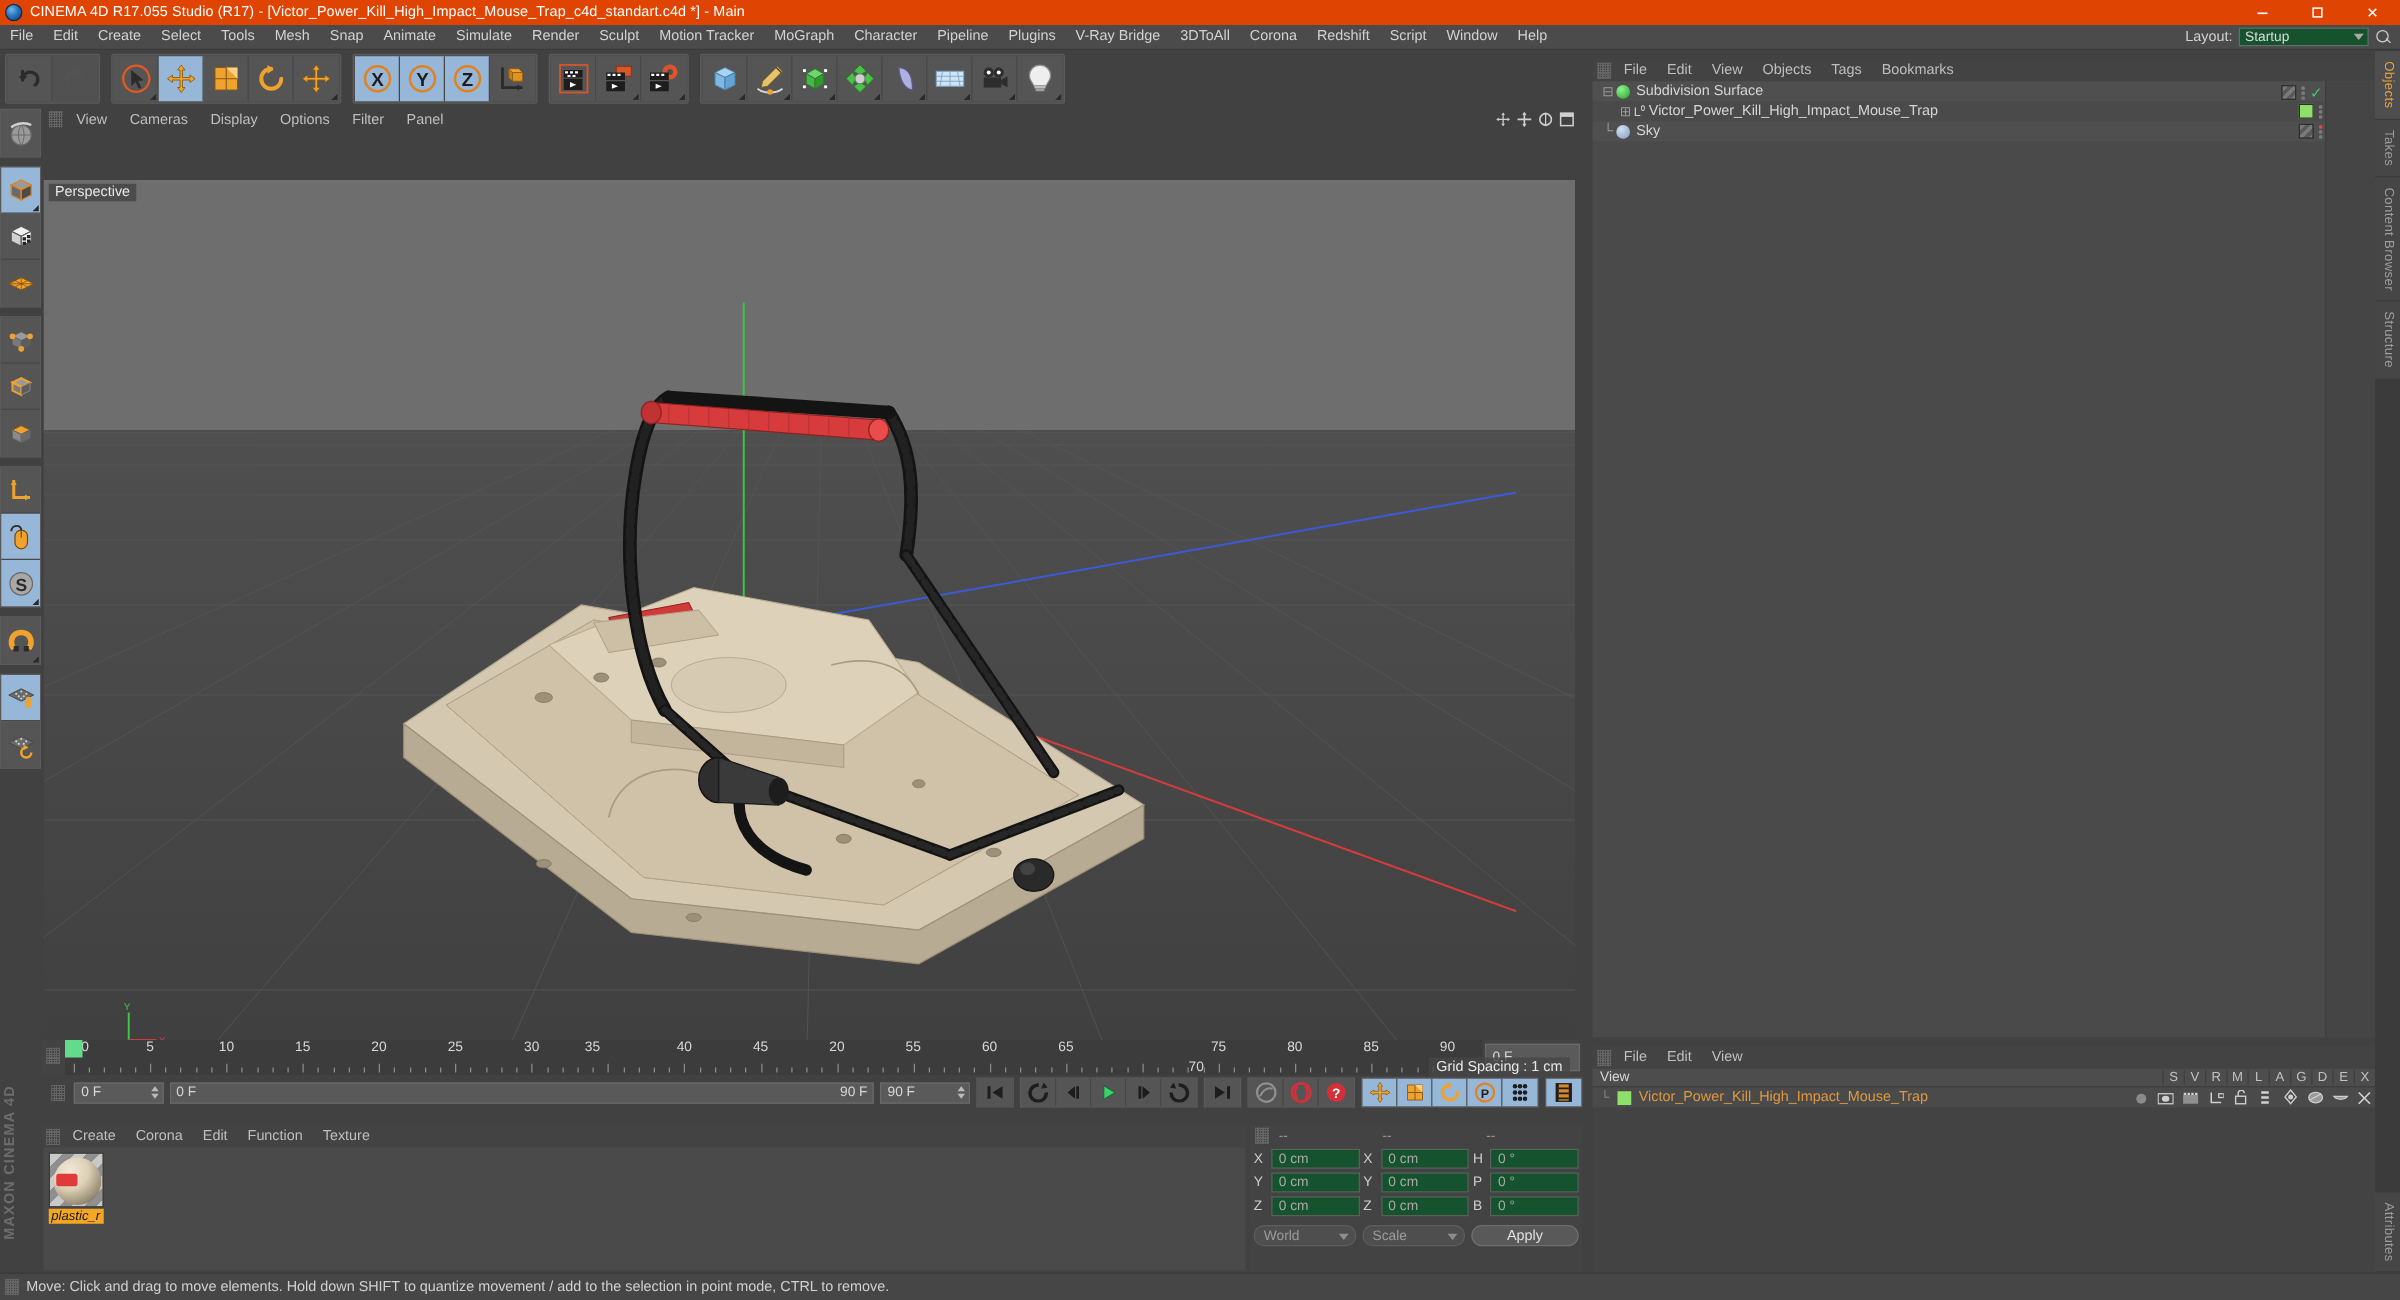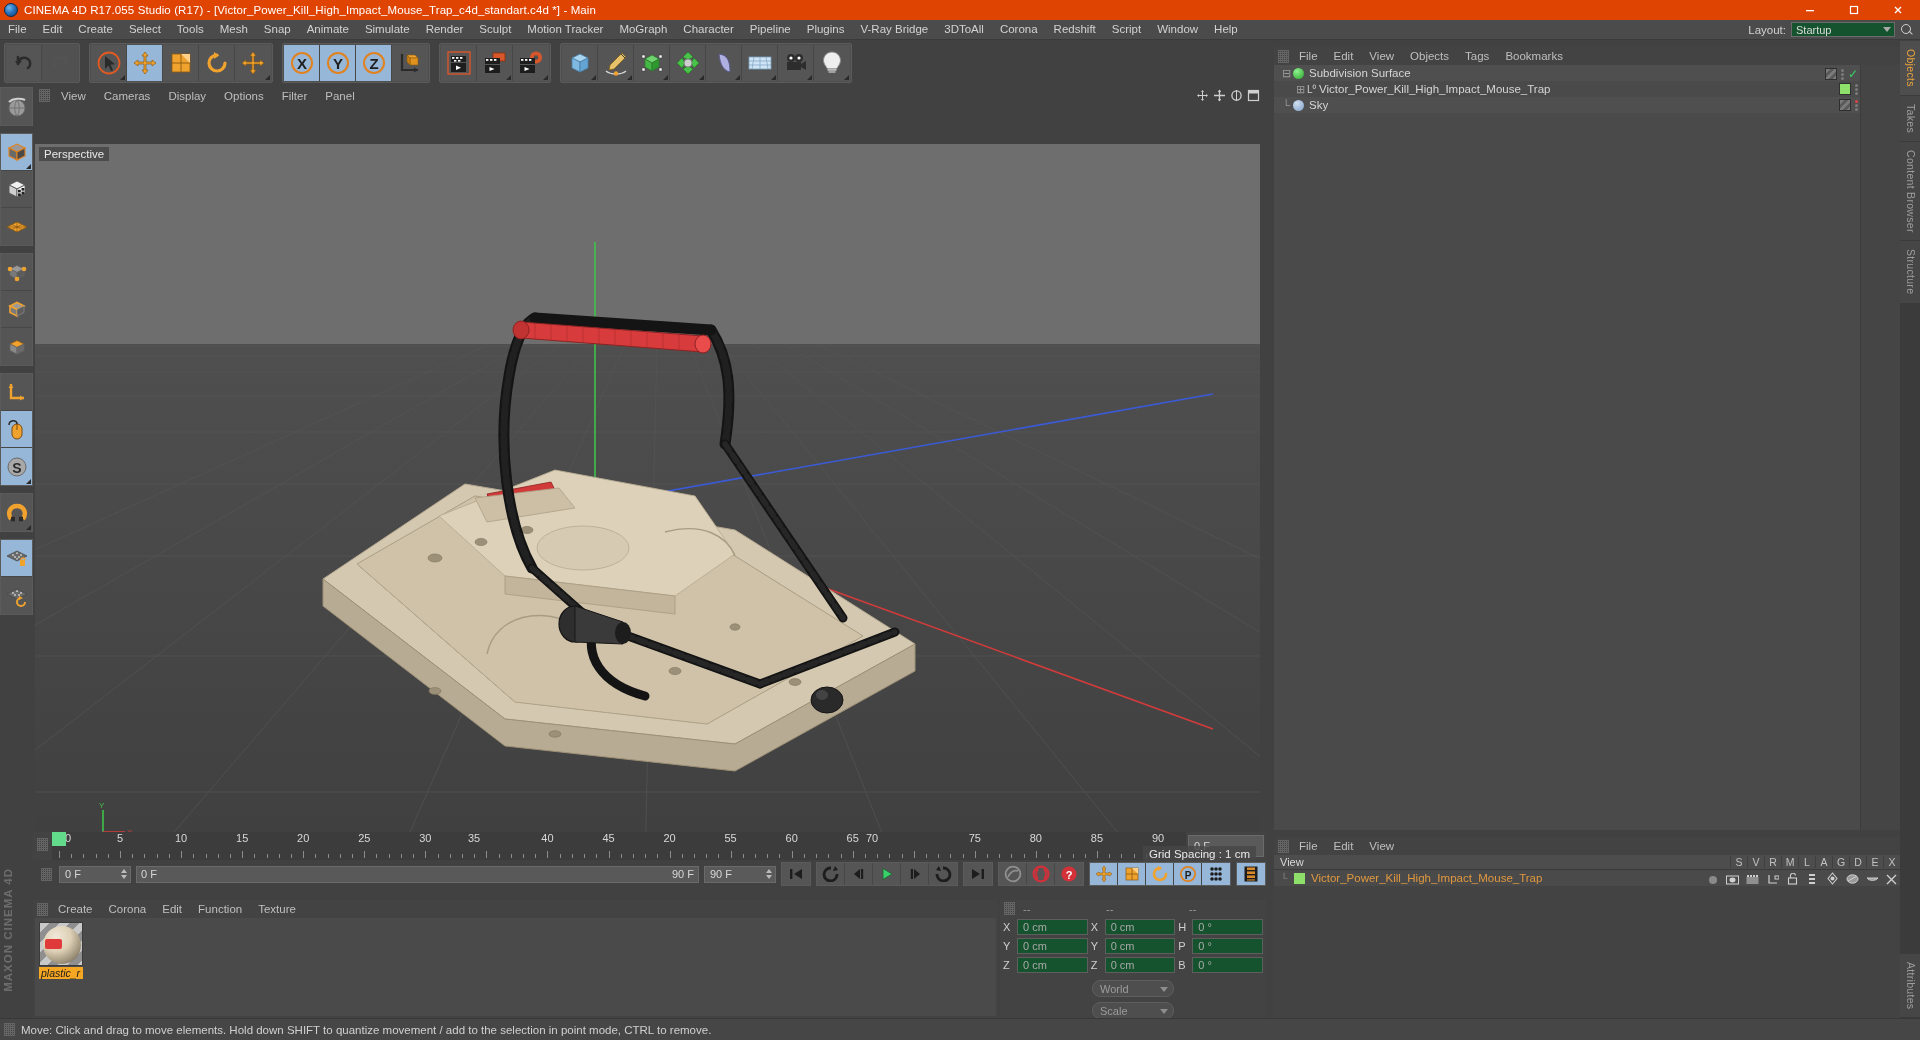--- a/index.html
+++ b/index.html
@@ -218,21 +218,21 @@
   }
   .co-head { display:flex; align-items:center; height:17px; color:#9a9a9a; font-size:11px; }
   .co-head span { flex:1; text-align:left; padding-left:6px; }
   .co-rows { padding: 2px 3px; }
   .co-row { display:flex; align-items:center; gap:3px; margin-bottom:3px; }
   .co-lbl { width: 11px; color:#cfcfcf; font-size:11px; text-align:left; }
   .co-in {
     flex:1; height:16px; background:#14532d; border:1px solid #5e5e5e; color:#a9a9a9;
     font-size:11px; display:flex; align-items:center; padding-left:5px; position:relative;
   }
-  .co-bottom { display:flex; gap:5px; padding: 2px 3px 0 3px; align-items:center;flex-direction:column; }
+  .co-bottom { display:flex; gap:5px; padding: 2px 3px 0 3px; align-items:center; }
   .co-sel {
     width: 82px; height: 17px; background:#4e4e4e; border:1px solid #5e5e5e; color:#9c9c9c;
     font-size:11px; display:flex; align-items:center; padding-left:7px; position:relative; border-radius:8px;
   }
   .co-sel .caret { position:absolute; right:5px; top:6px;
     border-left:4px solid transparent;border-right:4px solid transparent;border-top:5px solid #8d8d8d; }
   .co-apply {
     flex:1; height:17px; background:#595959; border:1px solid #6e6e6e; border-radius:9px;
     color:#e0e0e0; font-size:11.5px; display:flex; align-items:center; justify-content:center;
   }
@@ -975,21 +975,21 @@
         <div class="tl-num" style="left: 251.222px;">20</div>
         <div class="tl-num" style="left: 312.278px; text-align: center;">25</div>
         <div class="tl-num" style="left: 373.333px;">30</div>
         <div class="tl-num" style="left: 422px;">35</div>
         <div class="tl-num" style="left: 495.444px;">40</div>
         <div class="tl-num" style="left: 556.5px;">45</div>
         <div class="tl-num" style="left: 617.556px;">20</div>
         <div class="tl-num" style="left: 678.611px;">55</div>
         <div class="tl-num" style="left: 739.667px;">60</div>
         <div class="tl-num" style="left: 800.722px;">65</div>
-        <div class="tl-num" style="left: 820px;">70</div>
+        <div class="tl-num" style="left: 905px; margin-top: 16px;">70</div>
         <div class="tl-num" style="left: 922.833px;">75</div>
         <div class="tl-num" style="left: 983.889px;">80</div>
         <div class="tl-num" style="left: 1044.94px;">85</div>
         <div class="tl-num" style="left: 1106px;">90</div>
       </div>
     <div class="tl-field">0 F</div>
   </div>
 
   <div class="playbar">
     <div class="grip"></div>

